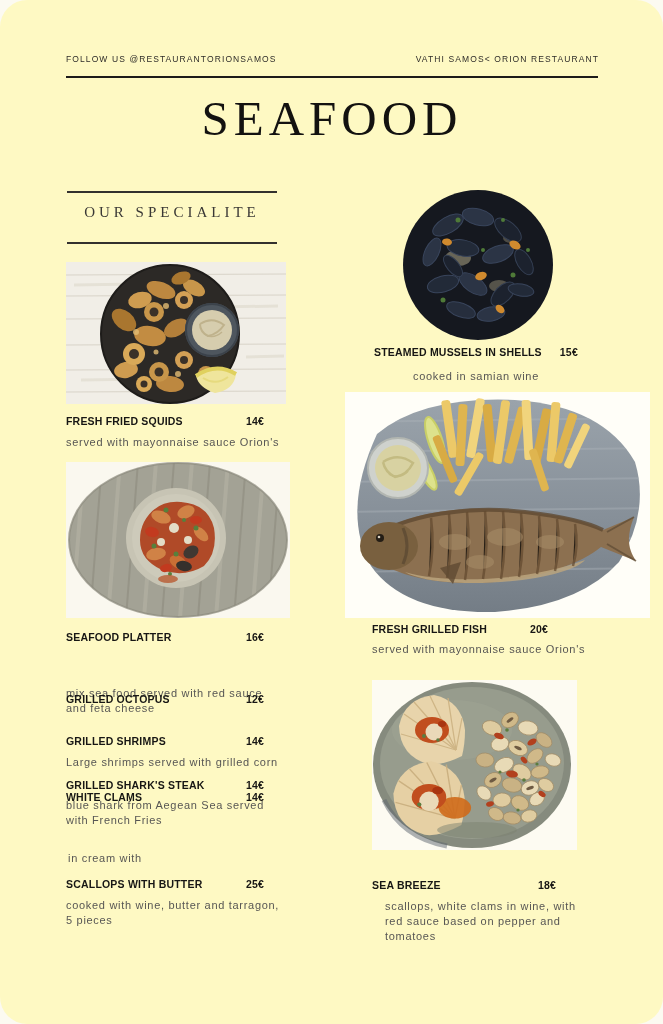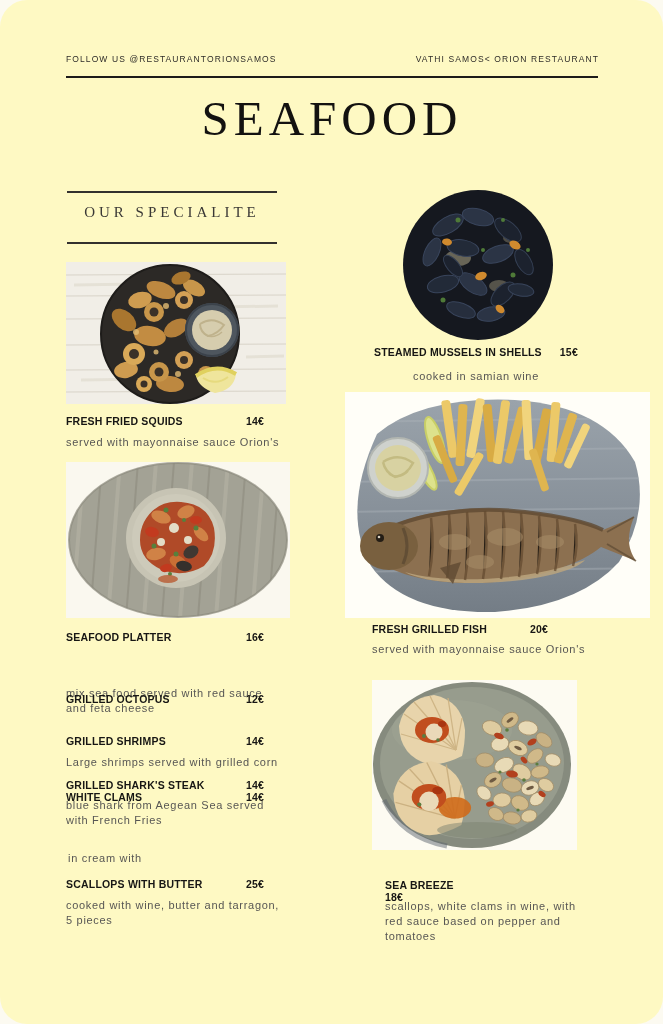--- a/index.html
+++ b/index.html
@@ -35,21 +35,21 @@
   .row-octopus{left:66px;top:693px;width:198px;}  .desc-octopus{left:66px;top:711px;width:200px;}
   .row-shrimps{left:66px;top:735px;width:198px;align-items:center;}  .desc-shrimps{left:66px;top:755px;width:220px;}
   .row-shark{left:66px;top:779px;width:198px;}    .desc-shark{left:66px;top:798px;width:210px;}
   .row-clams{left:66px;top:791px;width:198px;}    .desc-clams{left:68px;top:851px;width:200px;}
   .row-scallops{left:66px;top:878px;width:198px;} .desc-scallops{left:66px;top:898px;width:220px;}
 
   
   .row-mussels{left:370px;top:346px;width:212px;justify-content:center;gap:18px;}
   .desc-mussels{left:370px;top:369px;width:212px;text-align:center;}
   .row-fish{left:372px;top:623px;width:176px;}    .desc-fish{left:372px;top:642px;width:220px;}
-  .row-breeze{left:385px;top:879px;width:184px;flex-direction:column;}  .desc-breeze{left:385px;top:899px;width:230px;}
+  .row-breeze{left:372px;top:879px;width:184px;}  .desc-breeze{left:385px;top:899px;width:230px;}
 
   .photo-squids{left:66px;top:262px;}
   .photo-mussels{left:403px;top:190px;}
   .photo-splatter{left:66px;top:462px;}
   .photo-fish{left:345px;top:392px;}
   .photo-breeze{left:372px;top:680px;}
 </style>
 </head>
 <body>
 

